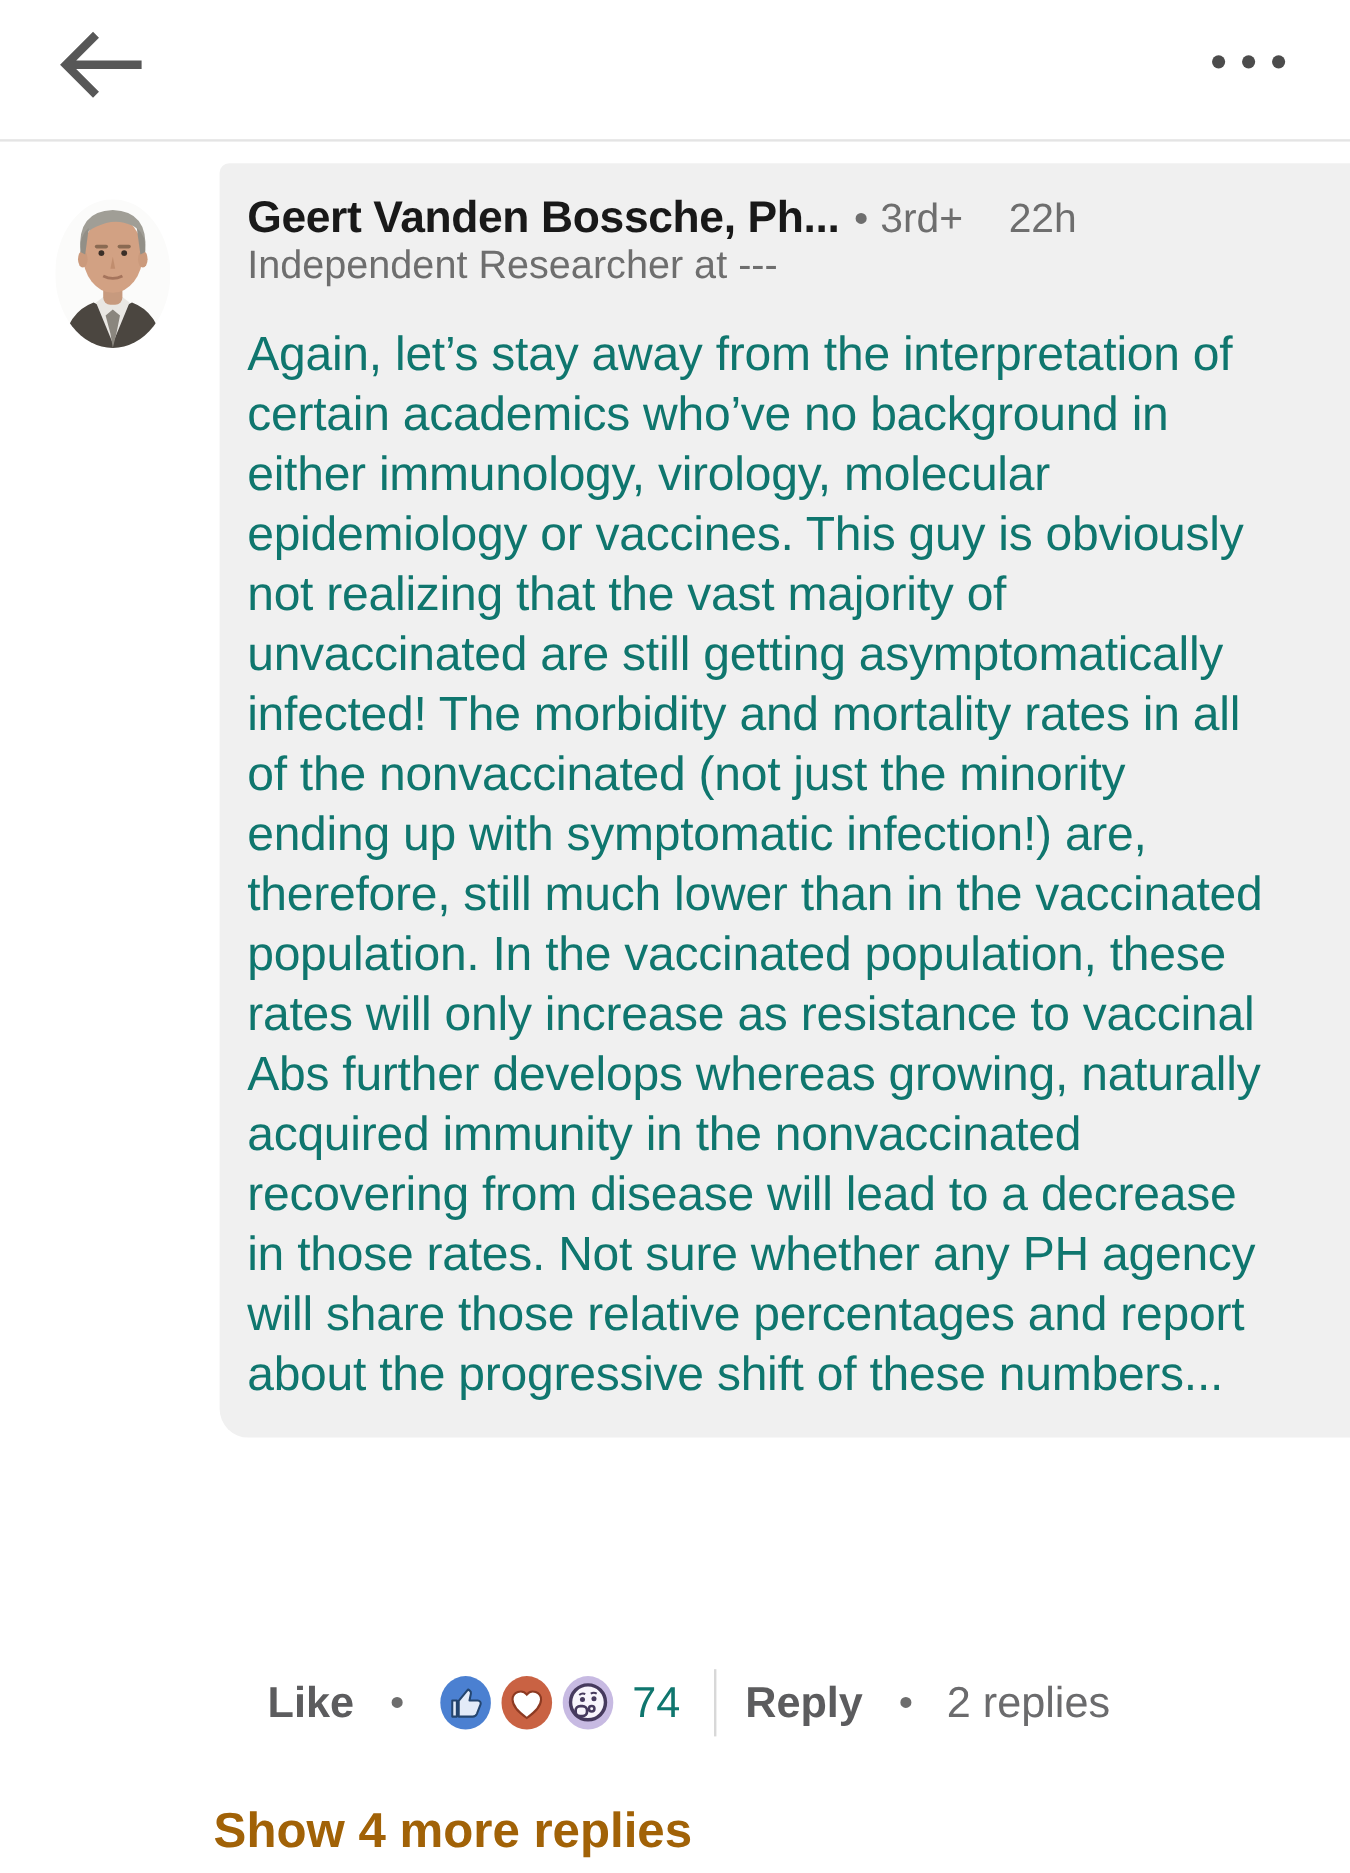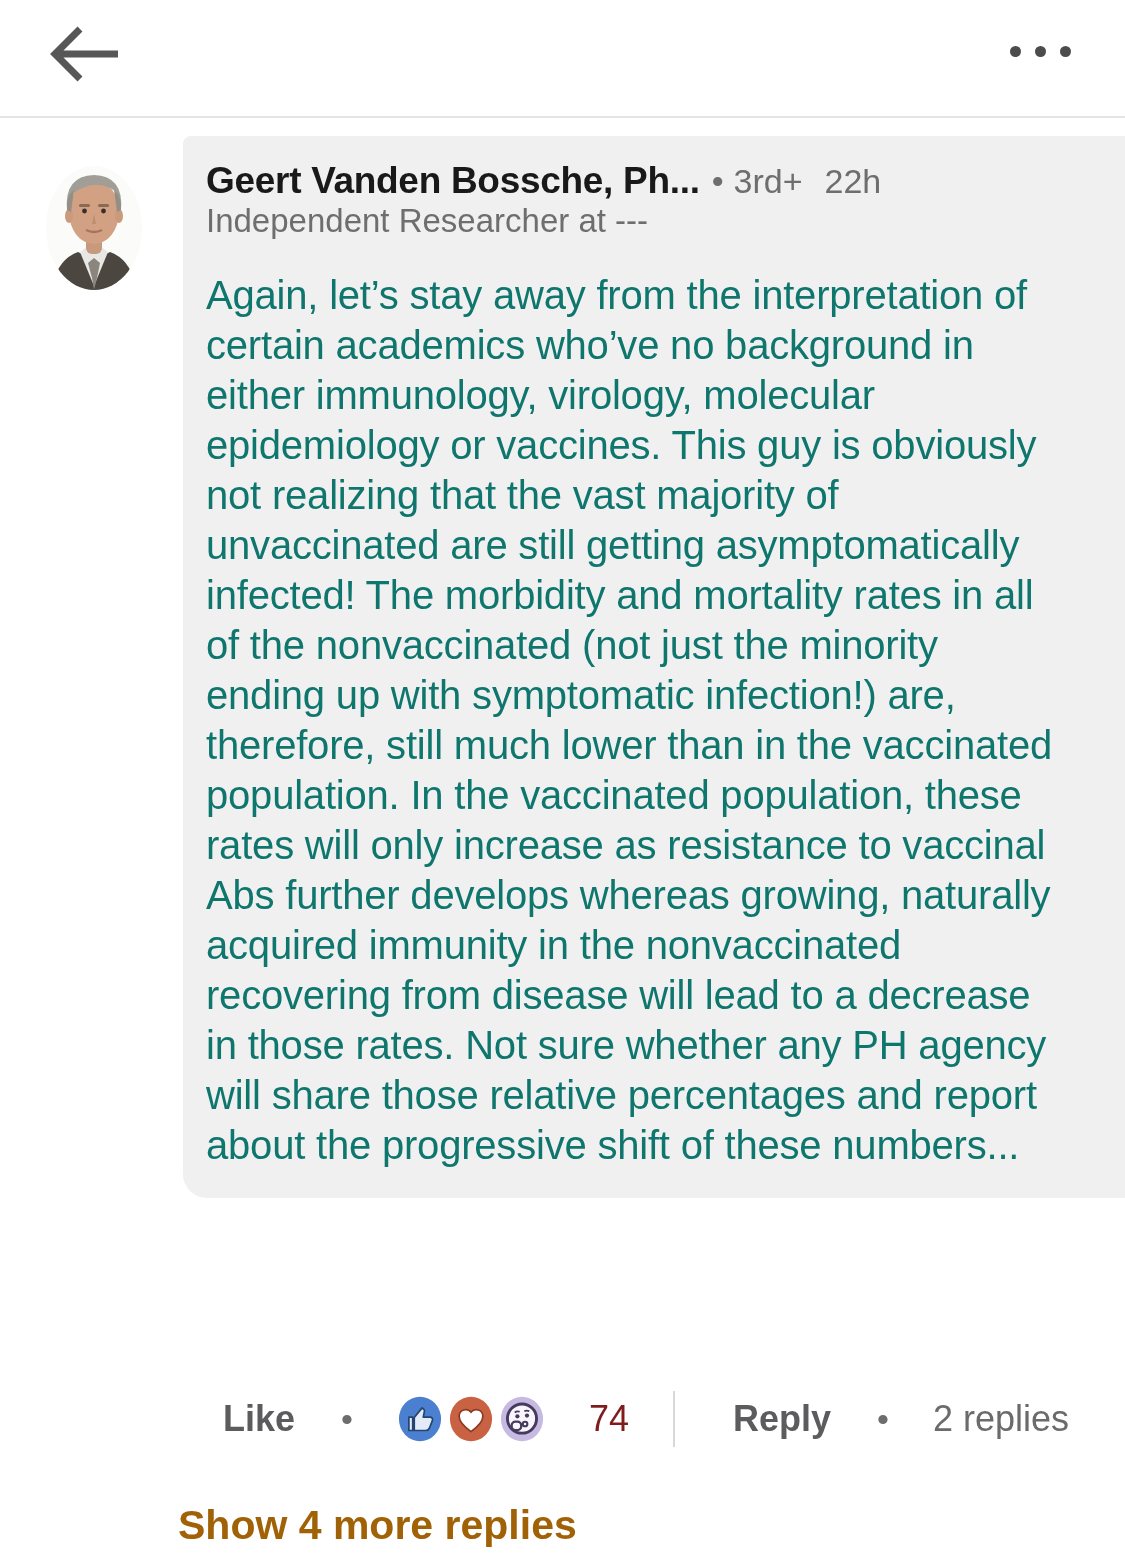--- a/index.html
+++ b/index.html
@@ -15,39 +15,39 @@
   
   .card{
     position:absolute;left:183px;top:136px;width:1068px;box-sizing:border-box;
     background:#f0f0f0;border-radius:8px 24px 24px 24px;
     padding:24px 44px 28px 23px;
   }
   .card-header{display:flex;align-items:baseline;white-space:nowrap;}
   .author-name{font-size:37px;font-weight:700;color:#191919;letter-spacing:-0.3px;}
   .meta{font-size:34px;color:#6e6e6e;}
   .meta-sep{margin:0 10px 0 12px;}
-  .meta-time{margin-left:22px;}
+  .meta-time{margin-left:38px;}
   .card-menu{margin-left:auto;display:flex;gap:10px;align-self:center;padding:6px 2px;cursor:pointer;}
   .card-menu .dot{width:9px;height:9px;border-radius:50%;background:#4a4a4a;}
   .headline{margin-top:0;font-size:33px;color:#6e6e6e;}
   .comment-body{
     margin-top:30px;font-size:40px;line-height:50px;color:#0f766e;
     letter-spacing:-0.2px;white-space:pre-wrap;max-width:852px;
   }
   
   .avatar{position:absolute;left:46px;top:166px;width:96px;height:124px;border-radius:50%;overflow:hidden;cursor:pointer;}
   
-  .actions{position:absolute;left:223px;top:1388px;height:62px;display:flex;align-items:center;gap:16px;}
+  .actions{position:absolute;left:223px;top:1388px;height:62px;display:flex;align-items:center;}
   .action-label{font-size:36px;font-weight:700;color:#5c5c5e;cursor:pointer;}
   .action-sep{font-size:34px;color:#6d6d6d;margin:0 28px 0 30px;}
   .reactions{display:flex;align-items:center;gap:5px;cursor:pointer;}
   .reaction{width:46px;height:54px;border-radius:50%;display:block;}
-  .count{font-size:36px;color:#7f1d1d;margin-left:28px;cursor:pointer;}
+  .count{font-size:36px;color:#0f766e;margin-left:14px;cursor:pointer;}
   .v-divider{width:2px;height:56px;background:#d8d8d8;margin-left:28px;}
-  .reply-label{margin-left:42px;}
+  .reply-label{margin-left:24px;}
   .replies-count{font-size:36px;color:#6b6b6d;cursor:pointer;}
   
   .show-more{position:absolute;left:178px;top:1502px;font-size:41px;font-weight:700;color:#a16207;cursor:pointer;}
 </style>
 </head>
 <body>
 
 <div class="screen">
 
   <div class="topbar">

